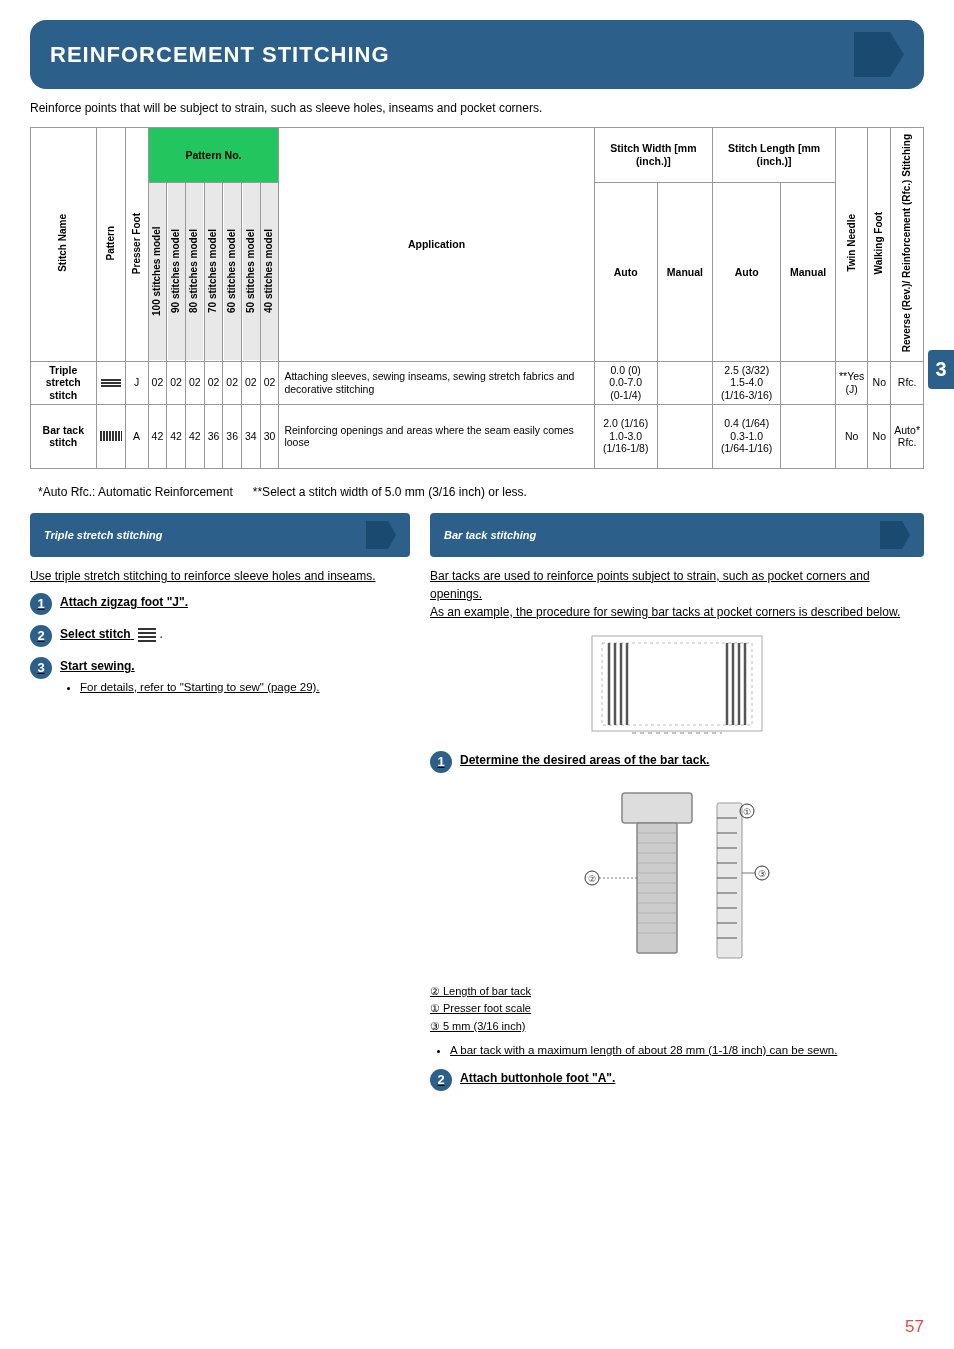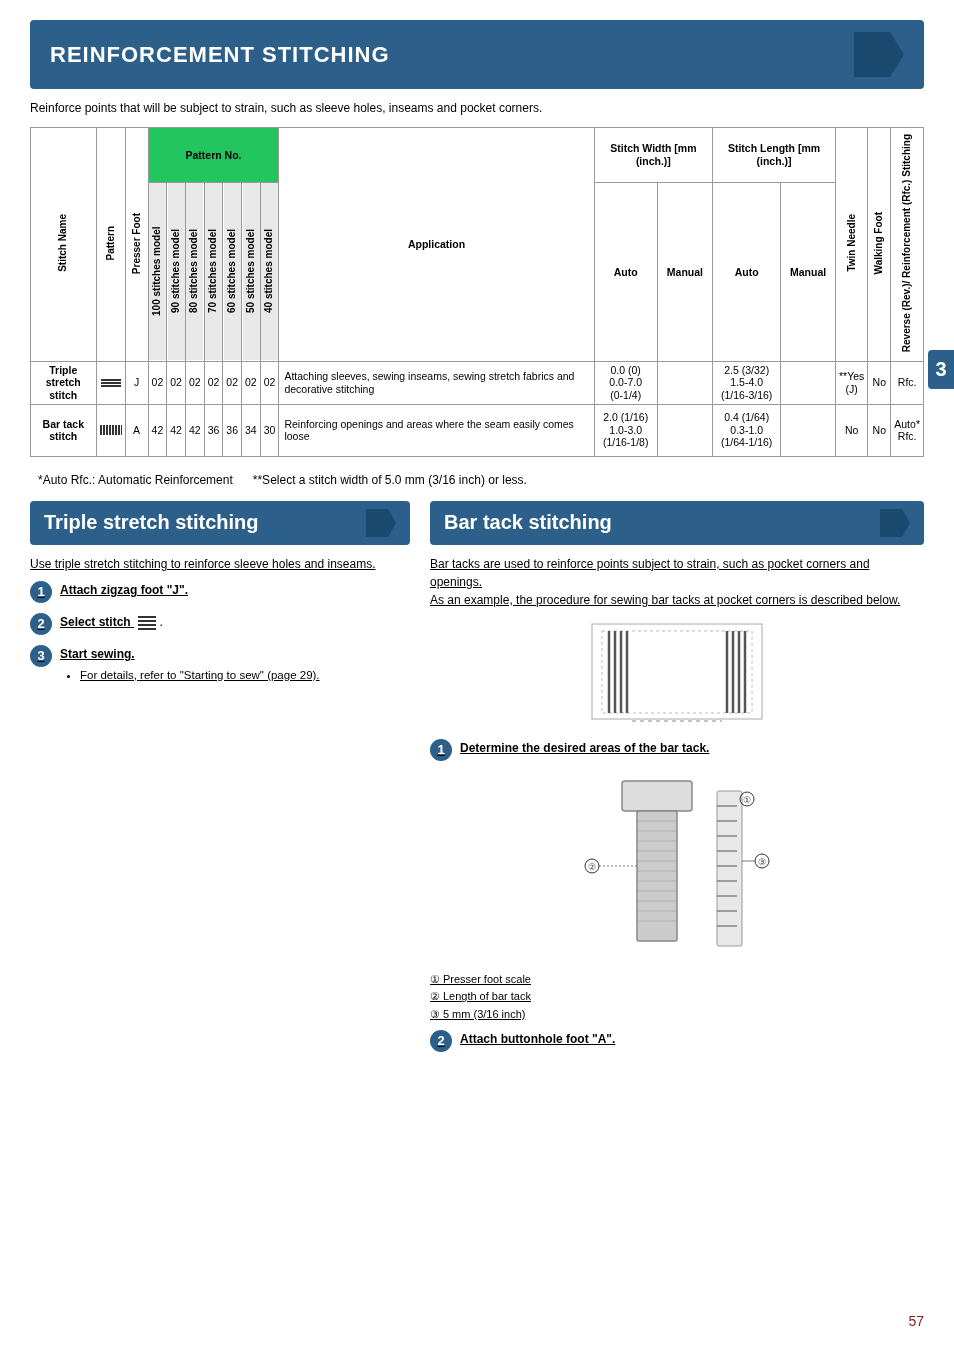--- a/index.html
+++ b/index.html
@@ -16,21 +16,21 @@
 
     
     .page-header {
       background: #2c5f8a;
       color: #fff;
       padding: 12px 20px;
       margin-bottom: 12px;
       display: flex;
       align-items: center;
       justify-content: space-between;
-      border-radius: 4px;
+      border-radius: 16px;
     }
     .page-header-title {
       font-size: 22px;
       font-weight: bold;
       letter-spacing: 1px;
     }
     .header-arrow {
       width: 50px;
       height: 45px;
     }
@@ -92,22 +92,23 @@
       background: #2c5f8a;
       color: #fff;
       padding: 8px 14px;
       border-radius: 4px;
       margin-bottom: 10px;
       display: flex;
       align-items: center;
       justify-content: space-between;
     }
     .section-header-title {
-      font-size: 20px;
-      font-weight: bold;
+      font-size: 11px;
+      font-weight: bold;
+      font-style: italic;
     }
     .section-arrow {
       width: 30px;
       height: 28px;
     }
 
     .section-body {
       font-size: 12px;
       line-height: 1.5;
       text-decoration: underline;
@@ -164,24 +165,24 @@
 
     .callout-list {
       font-size: 11px;
       margin: 6px 0;
       line-height: 1.6;
     }
 
     
     .page-number {
       position: absolute;
-      bottom: 20px;
+      bottom: 12px;
       right: 30px;
-      font-size: 14px;
-      color: #7f1d1d;
+      font-size: 17px;
+      color: #ef4444;
     }
 
     
     .chapter-sidebar {
       position: absolute;
       right: 0;
       top: 350px;
       background: #2c5f8a;
       color: #fff;
       width: 26px;
@@ -303,21 +304,21 @@
         <span class="bar-tack-icon"></span>
       </td>
       <td>A</td>
       <td>42</td>
       <td>42</td>
       <td>42</td>
       <td>36</td>
       <td>36</td>
       <td>34</td>
       <td>30</td>
-      <td style="text-align:left; padding:13px 5px;">Reinforcing openings and areas where the seam easily comes loose</td>
+      <td style="text-align:left; padding:19px 5px;">Reinforcing openings and areas where the seam easily comes loose</td>
       <td>2.0 (1/16)<br>1.0-3.0<br>(1/16-1/8)</td>
       <td></td>
       <td>0.4 (1/64)<br>0.3-1.0<br>(1/64-1/16)</td>
       <td></td>
       <td>No</td>
       <td>No</td>
       <td>Auto*<br>Rfc.</td>
     </tr>
   </tbody>
 </table>
@@ -447,25 +448,28 @@
           <text x="30" y="99" text-anchor="middle" font-size="9" fill="#333">②</text>
           <line x1="37" y1="95" x2="75" y2="95" stroke="#555" stroke-width="0.8" stroke-dasharray="2,2"></line>
 
           <circle cx="200" cy="90" r="7" fill="none" stroke="#333" stroke-width="1"></circle>
           <text x="200" y="94" text-anchor="middle" font-size="9" fill="#333">③</text>
           <line x1="180" y1="90" x2="193" y2="90" stroke="#555" stroke-width="0.8"></line>
         </svg>
       </div>
 
       <div class="callout-list">
+        <div>② Length of bar tack</div>
         <div>① Presser foot scale</div>
-        <div>② Length of bar tack</div>
         <div>③ 5 mm (3/16 inch)</div>
       </div>
 
+      <ul class="bullet-list" style="margin: 6px 0 10px 0;">
+        <li>A bar tack with a maximum length of about 28 mm (1-1/8 inch) can be sewn.</li>
+      </ul>
 
       <div class="step-item">
         <div class="step-number">2</div>
         <div class="step-content">
           <strong>Attach buttonhole foot "A".</strong>
         </div>
       </div>
     </div>
   </div>
 </div>

